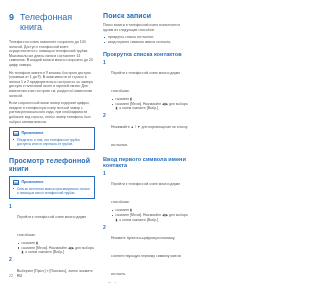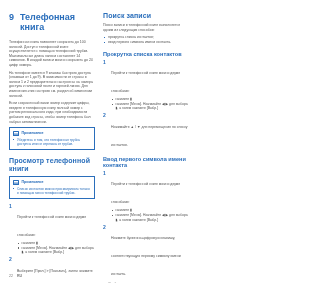--- a/index.html
+++ b/index.html
@@ -10,21 +10,21 @@
     color:#4a4a4a;
     overflow:hidden;
   }
   .page{position:relative;width:200px;height:283px;box-sizing:border-box;padding:12px 9px 8px 9px;}
   .cols{display:flex;gap:8px;height:252px;}
   .col{width:86px;position:relative;}
 
   
   .chapter{display:flex;gap:6px;margin-bottom:8px;}
   .chapter-num{font-size:9px;font-weight:bold;color:#2a6ebb;line-height:10px;}
-  .chapter-title{font-size:9px;font-weight:bold;color:#2a6ebb;line-height:10px;}
+  .chapter-title{font-size:9px;font-weight:normal;color:#2a6ebb;line-height:10px;}
 
   
   h2.sec{
     font-size:7px;font-weight:bold;color:#2a6ebb;
     margin:7px 0 3px 0;line-height:8px;letter-spacing:.1px;
   }
   h2.sec.first{margin-top:0;}
   h3.sub{
     font-size:5.6px;font-weight:bold;color:#2a6ebb;
     margin:6px 0 2.5px 0;line-height:6.6px;

